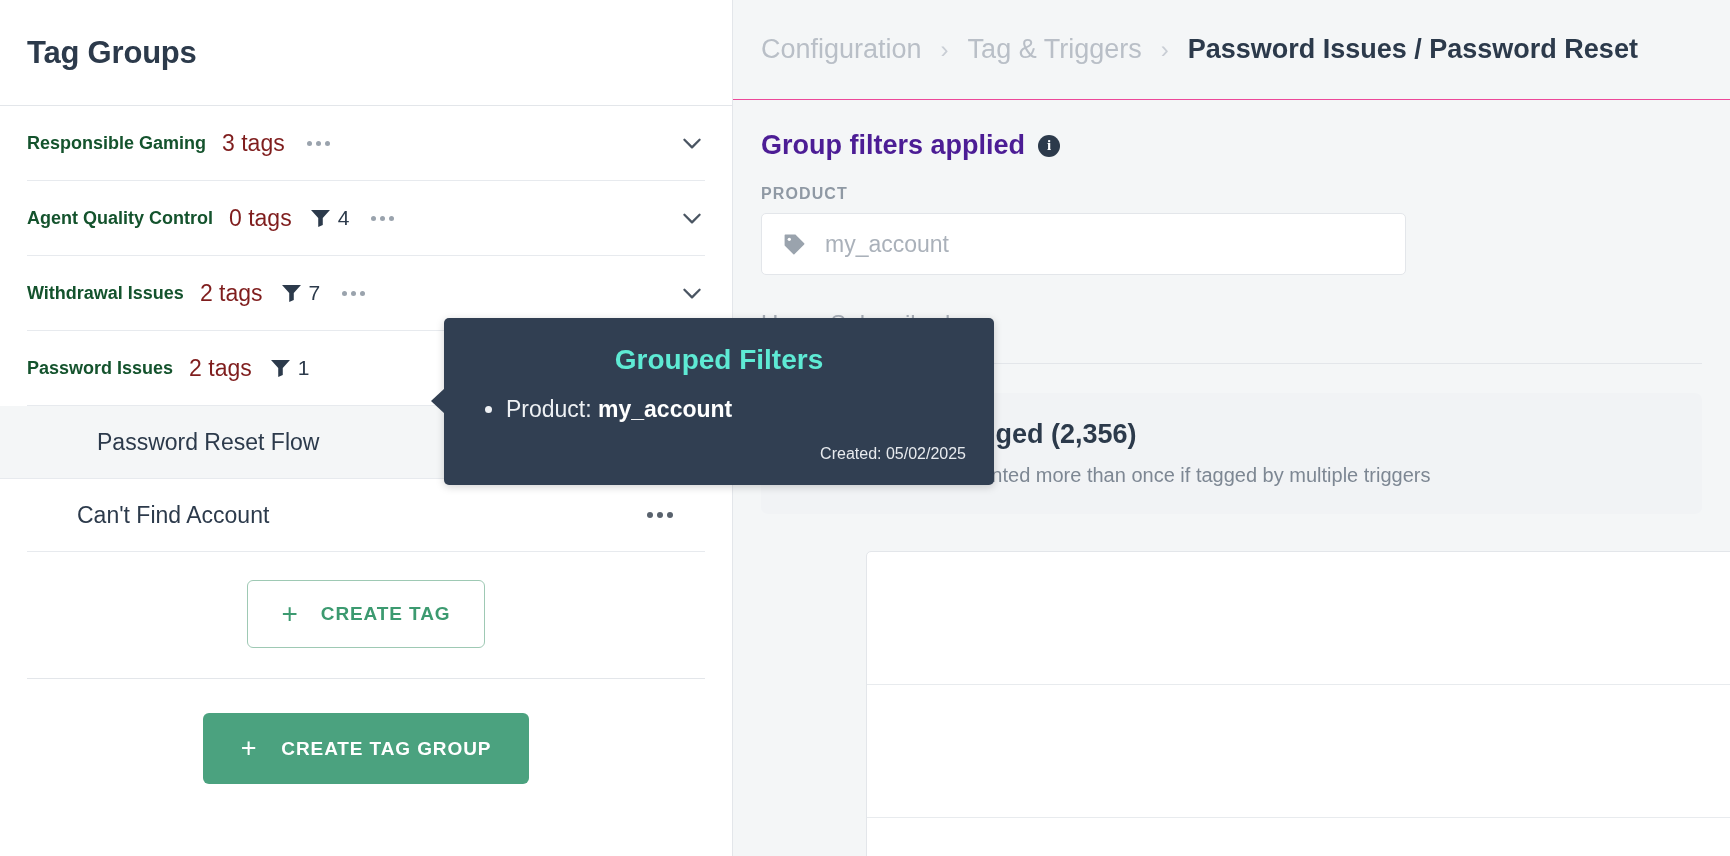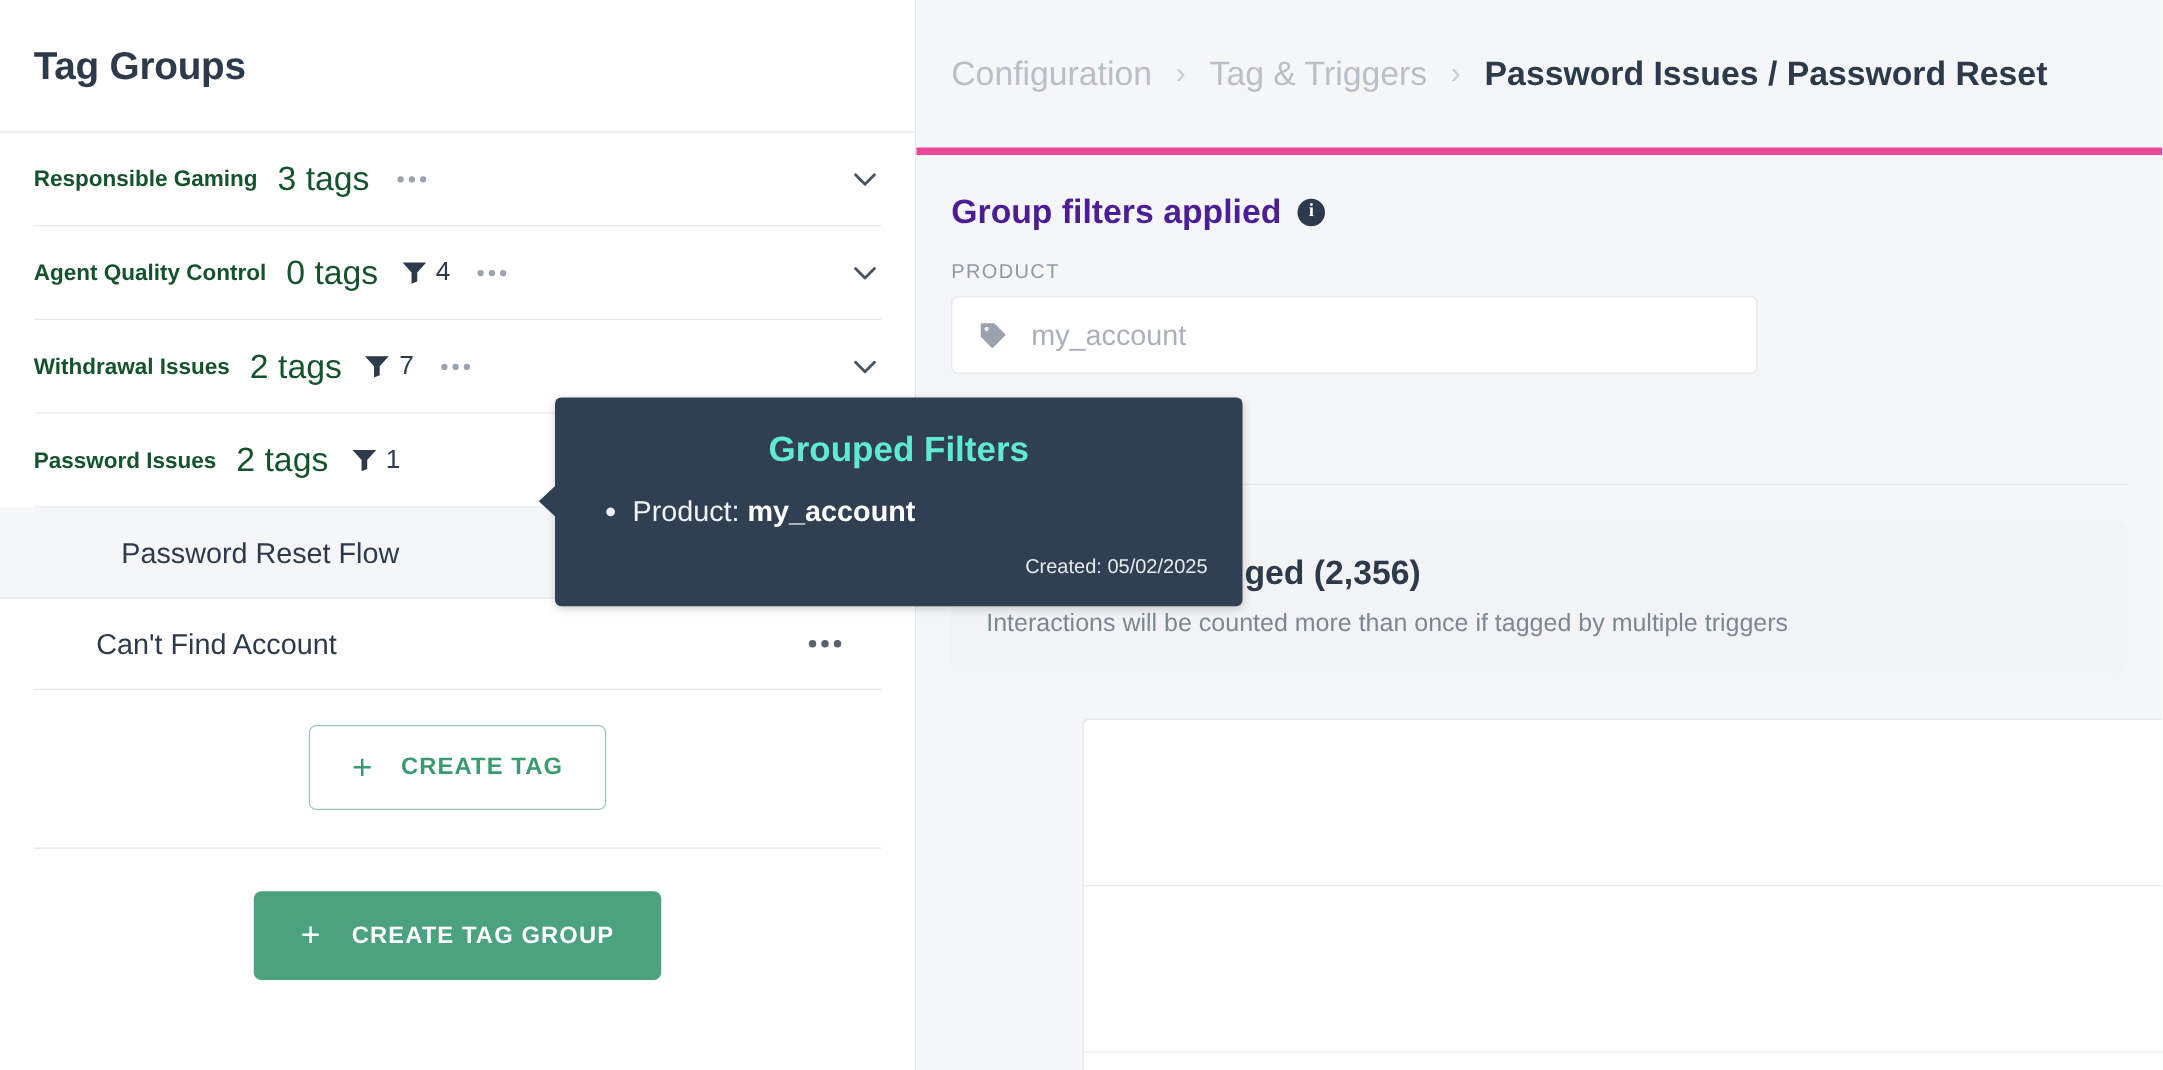--- a/index.html
+++ b/index.html
@@ -43,22 +43,22 @@
     border-bottom: 1px solid #e7eaee;
     cursor: pointer;
   }
   .group-name {
     font-size: 18px;
     font-weight: bold;
     color: #14532d;
     white-space: nowrap;
   }
   .group-count {
-    font-size: 27px;
-    color: #14532d;
+    font-size: 23px;
+    color: #7f1d1d;
     margin-left: 16px;
     white-space: nowrap;
     text-align: center;
   }
   .filter-chip {
     display: flex;
     align-items: center;
     margin-left: 18px;
     gap: 7px;
     white-space: nowrap;
@@ -160,26 +160,26 @@
 
   
   .right-panel {
     flex: 1;
     height: 856px;
     background: #f4f6f7;
     position: relative;
     overflow: hidden;
   }
   .breadcrumb-bar {
-    height: 124px;
+    height: 100px;
     display: flex;
     align-items: center;
     padding-left: 28px;
     background: #f4f6f7;
-    border-bottom: 6px solid #ec4899;
+    border-bottom: 1px solid #ec4899;
   }
   .crumb {
     font-size: 27px;
     color: #b9bfc7;
     white-space: nowrap;
     cursor: pointer;
   }
   .crumb.current {
     color: #2c3a4b;
     font-weight: bold;
@@ -207,21 +207,21 @@
     font-weight: bold;
     display: flex;
     align-items: center;
     justify-content: center;
     font-family: "Liberation Serif", serif;
     cursor: pointer;
   }
   .field-label {
     margin-top: 24px;
     font-size: 16px;
-    font-weight: normal;
+    font-weight: bold;
     letter-spacing: 1.1px;
     color: #8f99a4;
   }
   .field-box {
     margin-top: 10px;
     height: 62px;
     width: 645px;
     background: #ffffff;
     border: 1px solid #e3e6ea;
     border-radius: 5px;

